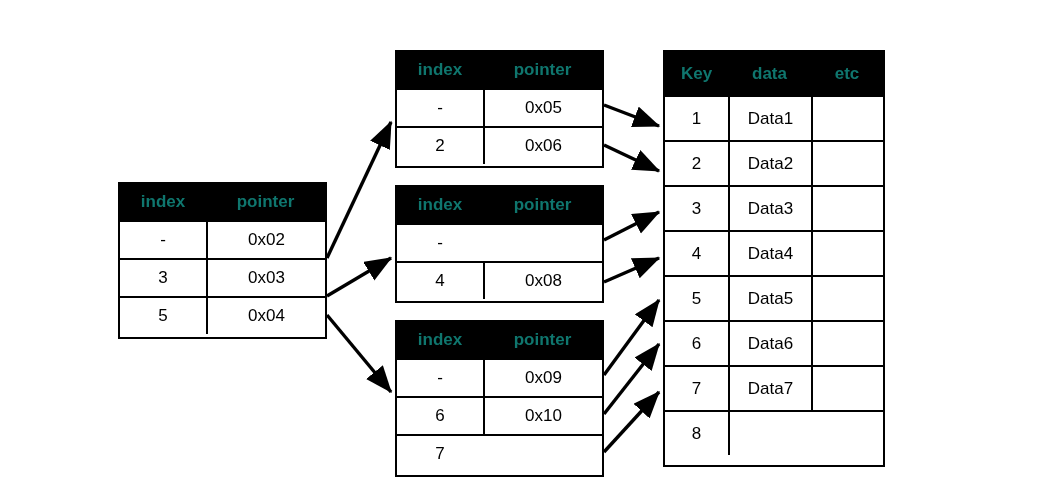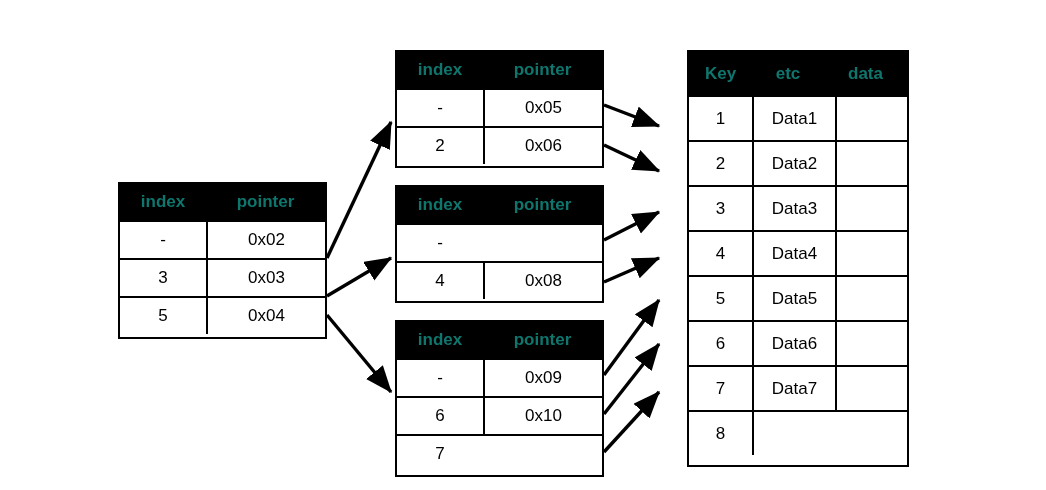--- a/index.html
+++ b/index.html
@@ -64,21 +64,21 @@
   .mid-table { width: 209px; }
   .mid-table .row.hdr { height: 36px; }
   .mid-table .row.body { height: 38px; }
   .mid-table .c-index { width: 86px; }
   .mid-table .c-pointer { width: 119px; }
   #mid-table-0 { left: 395px; top: 50px; height: 118px; }
   #mid-table-1 { left: 395px; top: 185px; height: 118px; }
   #mid-table-2 { left: 395px; top: 320px; height: 157px; }
 
   
-  #data-table { left: 663px; top: 50px; width: 222px; height: 417px; margin-left: 24px; }
+  #data-table { left: 663px; top: 50px; width: 222px; height: 417px; }
   #data-table .row.hdr { height: 43px; }
   #data-table .row.body { height: 45px; }
   #data-table .c-key  { width: 63px; }
   #data-table .c-data { width: 83px; }
   #data-table .c-etc  { width: 72px; }
 
   #arrow-layer {
     position: absolute;
     left: 0; top: 0;
     width: 1046px;
@@ -176,22 +176,22 @@
       <div class="cell c-pointer">0x10</div>
     </div>
     <div class="row body">
       <div class="cell c-index">7</div>
     </div>
   </div>
 
   <div class="tbl" id="data-table">
     <div class="row hdr">
       <div class="cell c-key">Key</div>
+      <div class="cell c-data">data</div>
       <div class="cell c-etc">etc</div>
-      <div class="cell c-data">data</div>
     </div>
     <div class="row body">
       <div class="cell c-key">1</div>
       <div class="cell c-data">Data1</div>
       <div class="cell c-etc"></div>
     </div>
     <div class="row body">
       <div class="cell c-key">2</div>
       <div class="cell c-data">Data2</div>
       <div class="cell c-etc"></div>

